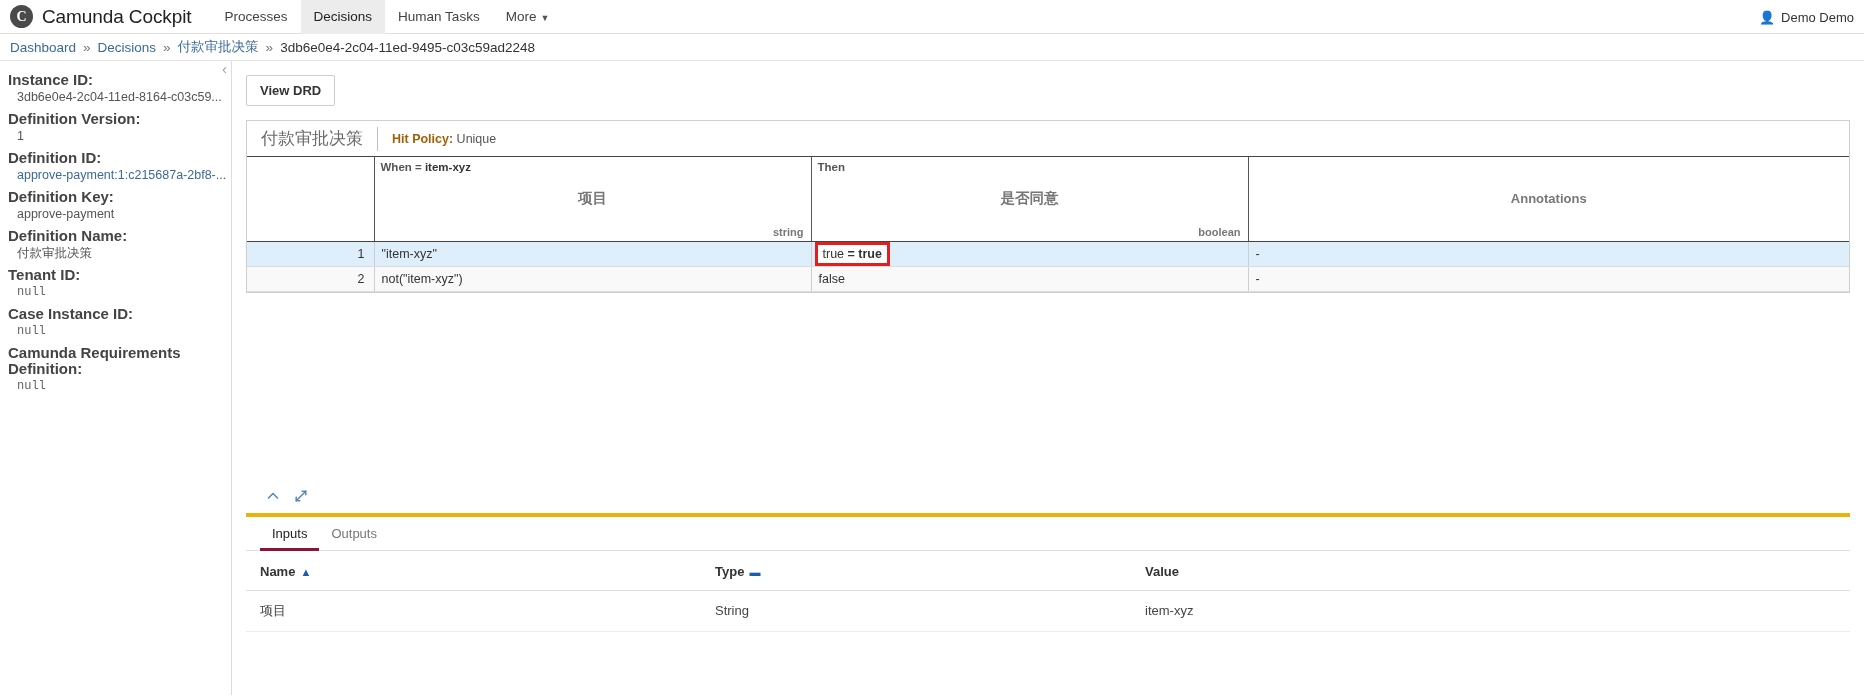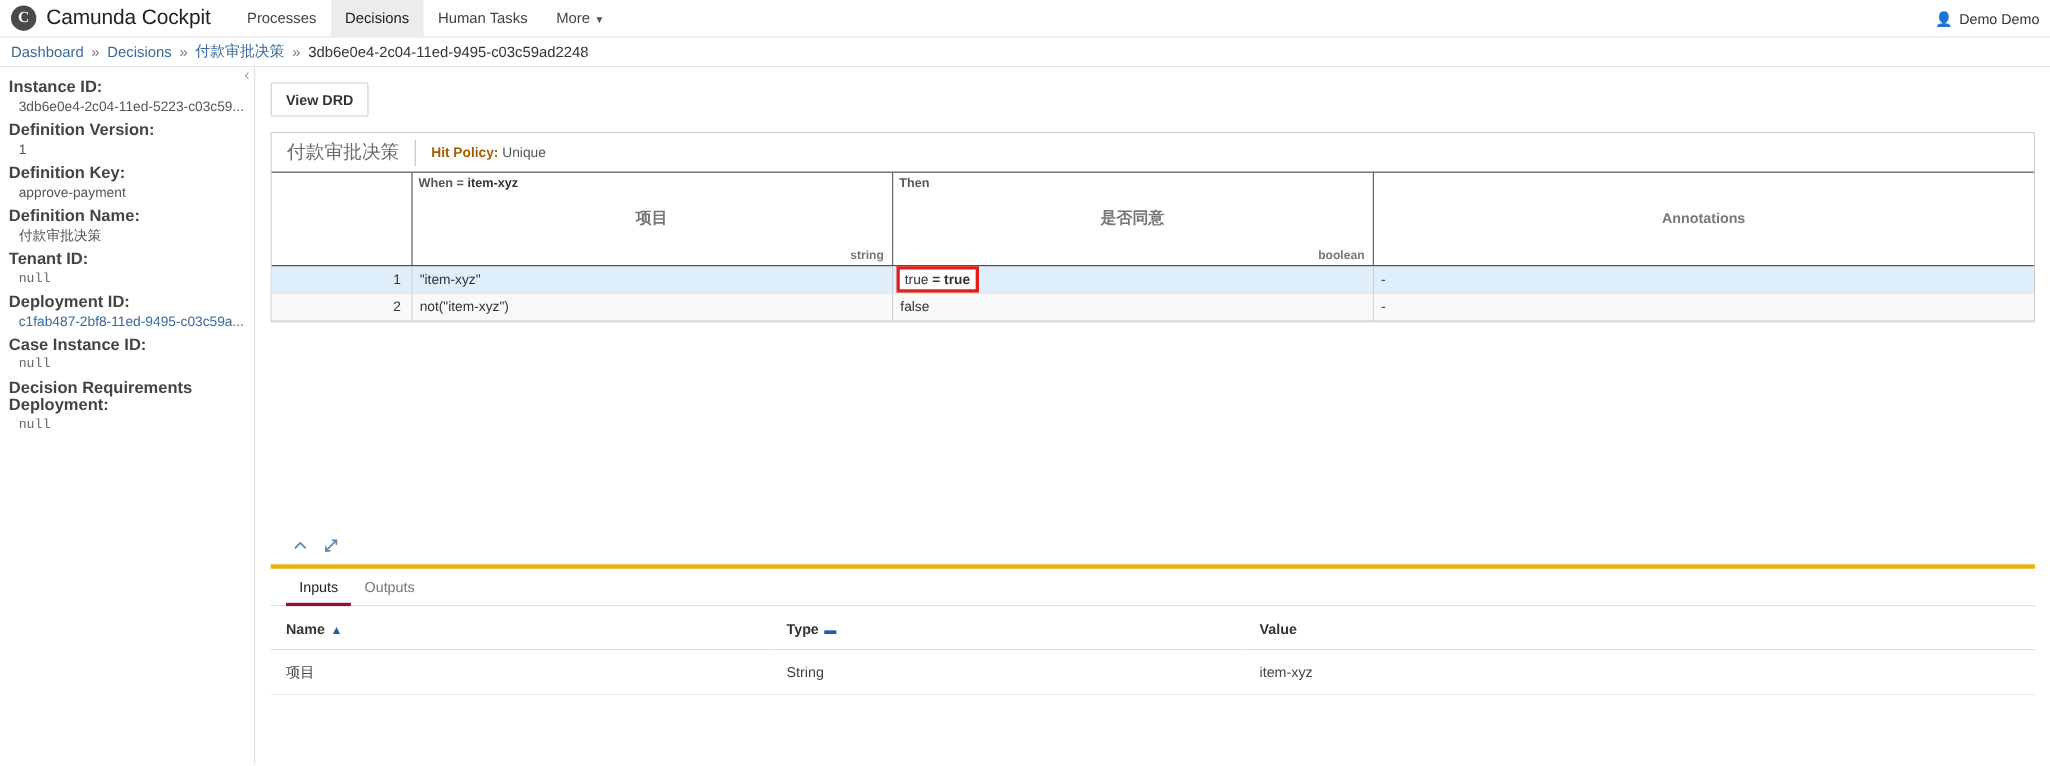--- a/index.html
+++ b/index.html
@@ -225,48 +225,48 @@
   <span class="bc-current">3db6e0e4-2c04-11ed-9495-c03c59ad2248</span>
 </div>
 
 <div class="body-wrap">
 
   <div class="sidebar">
     <div class="collapse-handle">‹</div>
 
     <div class="prop">
       <div class="prop-label">Instance ID:</div>
-      <div class="prop-value">3db6e0e4-2c04-11ed-5223-c03c59...</div>
+      <div class="prop-value">3db6e0e4-2c04-11ed-8164-c03c59...</div>
     </div>
     <div class="prop">
       <div class="prop-label">Definition Version:</div>
       <div class="prop-value">1</div>
     </div>
     <div class="prop">
+      <div class="prop-label">Definition ID:</div>
+      <div class="prop-value link">approve-payment:1:c215687a-2bf8-...</div>
+    </div>
+    <div class="prop">
       <div class="prop-label">Definition Key:</div>
       <div class="prop-value">approve-payment</div>
     </div>
     <div class="prop">
       <div class="prop-label">Definition Name:</div>
       <div class="prop-value">付款审批决策</div>
     </div>
     <div class="prop">
       <div class="prop-label">Tenant ID:</div>
       <div class="prop-value mono">null</div>
     </div>
     <div class="prop">
-      <div class="prop-label">Deployment ID:</div>
-      <div class="prop-value link">c1fab487-2bf8-11ed-9495-c03c59a...</div>
-    </div>
-    <div class="prop">
       <div class="prop-label">Case Instance ID:</div>
       <div class="prop-value mono">null</div>
     </div>
     <div class="prop">
-      <div class="prop-label">Decision Requirements Deployment:</div>
+      <div class="prop-label">Camunda Requirements Definition:</div>
       <div class="prop-value mono">null</div>
     </div>
   </div>
 
   <div class="main">
 
     <button class="btn-viewdrd">View DRD</button>
 
     <div class="dmn-table">
       <div class="dmn-head">

